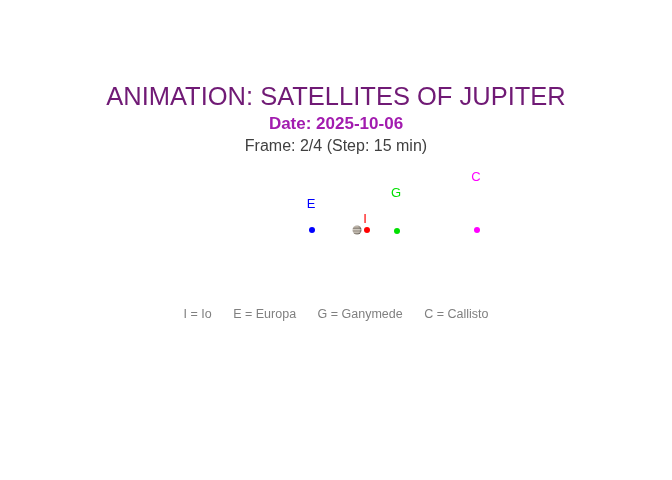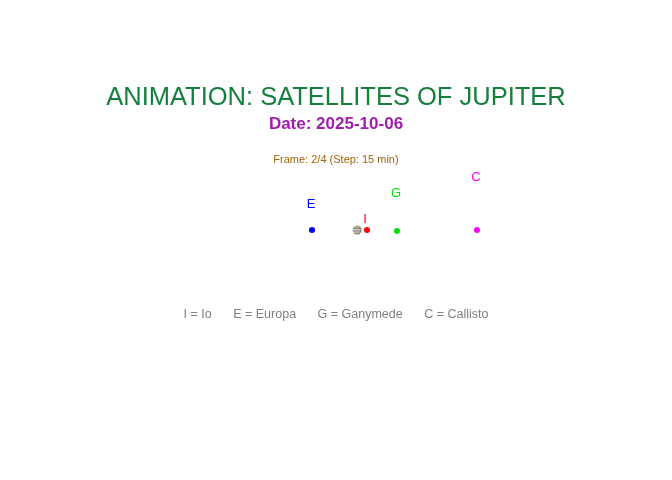--- a/index.html
+++ b/index.html
@@ -25,39 +25,39 @@
   .title-block {
     position: absolute;
     left: 0;
     top: 82px;
     width: 672px;
     text-align: center;
   }
   .main-title {
     font-size: 25.5px;
     line-height: 29px;
-    color: #15803d;
+    color: #701a75;
     letter-spacing: 0px;
     white-space: nowrap;
     text-align: center;
   }
   .date-line, .time-line {
     font-size: 17px;
     line-height: 22px;
     font-weight: bold;
     color: #a21caf;
     white-space: nowrap;
   }
   .date-line { margin-top: 2px; }
   .frame-line {
-    font-size: 11px;
+    font-size: 16px;
     line-height: 19px;
-    color: #a16207;
+    color: #404040;
     white-space: nowrap;
-    margin-top: 15px;
+    margin-top: 1px;
   }
 
   
   .scene {
     position: absolute;
     left: 0;
     top: 0;
     width: 672px;
     height: 480px;
   }

